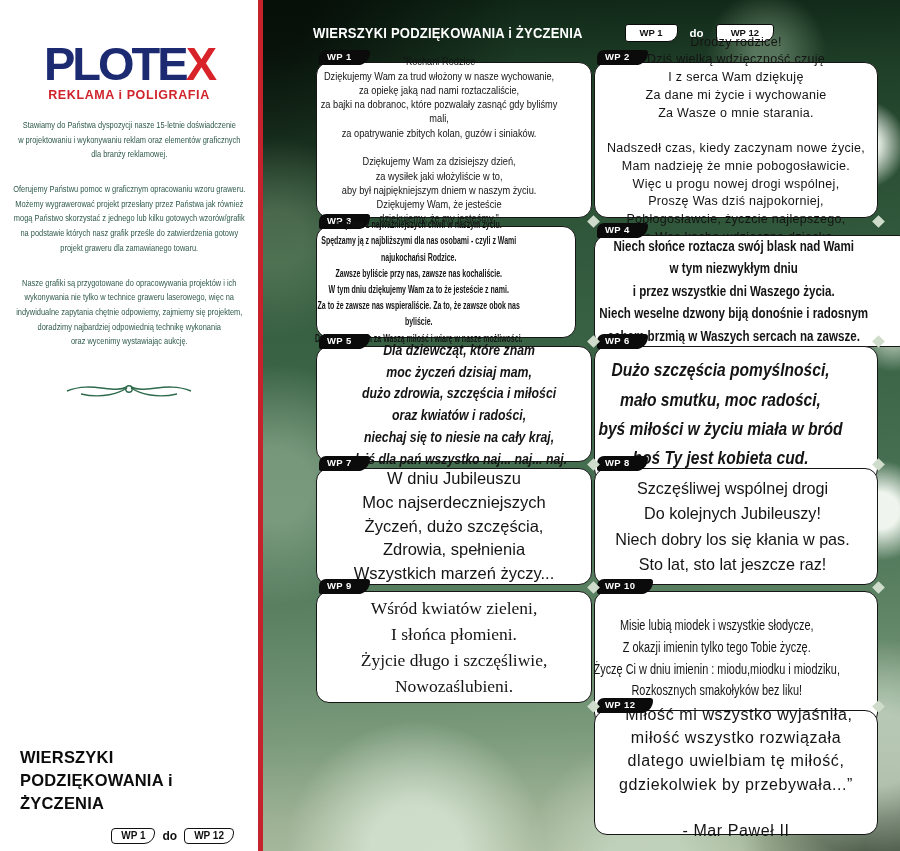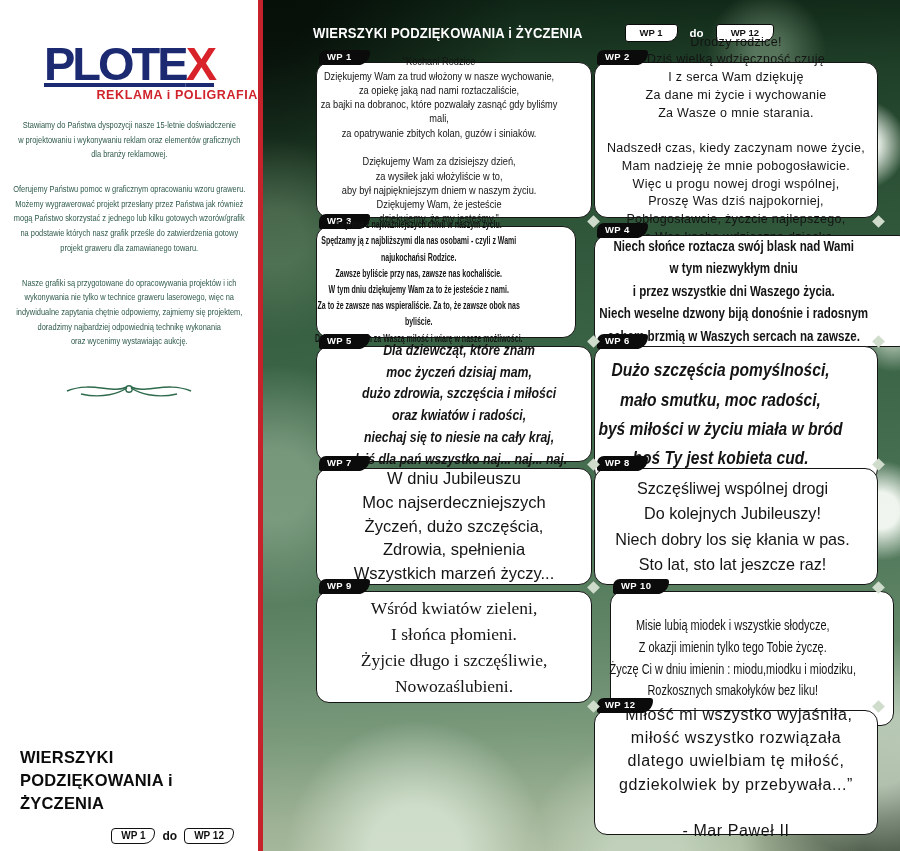--- a/index.html
+++ b/index.html
@@ -2,23 +2,23 @@
 <html><head>
 <meta charset="utf-8">
 <style>
   * { margin:0; padding:0; box-sizing:border-box; }
   html,body { width:900px; height:851px; }
   body { font-family:"Liberation Sans", sans-serif; position:relative; overflow:hidden; background:#fff; }
 
   
   .sidebar { position:absolute; left:0; top:0; width:258px; height:851px; background:#ffffff; }
   .logo-block { text-align:center; padding-top:40px; }
-  .logo-word { font-size:47px; font-weight:bold; letter-spacing:-3px; color:#1c2a72; line-height:1;text-decoration:underline; }
+  .logo-word { font-size:47px; font-weight:bold; letter-spacing:-3px; color:#1c2a72; line-height:1; }
   .logo-word .x { color:#d8232a; }
-  .logo-sub { margin-top:1px; font-size:12.5px; font-weight:bold; color:#d0232b; letter-spacing:0.6px;text-align:right; }
+  .logo-sub { margin-top:1px; font-size:12.5px; font-weight:bold; color:#d0232b; letter-spacing:0.6px; }
   .intro { margin-top:16px; font-size:9.8px; line-height:1.5; color:#2f5a4c; text-align:center;
            white-space:pre-line; width:132%; margin-left:-16%; transform:scaleX(0.76); transform-origin:50% 0; }
   .intro + .intro { margin-top:20px; }
   .ornament { display:block; margin:26px auto 0; }
   .sidebar-footer { position:absolute; left:0; right:0; top:746px; padding:0 14px 0 20px; }
   .footer-title { font-size:16.5px; font-weight:bold; color:#0c0c0c; line-height:1.4; letter-spacing:0.2px; white-space:pre-line; }
   .footer-badges { margin-top:13px; display:flex; align-items:center; justify-content:flex-end; gap:7px; padding-right:10px; }
   .badge-outline { border:1.7px solid #111; border-radius:4px 4px 11px 4px; background:#fff; color:#111;
                    font-size:10px; font-weight:bold; padding:1px 9px 2px; }
   .badge-sep-dark { font-size:12px; font-weight:bold; color:#111; }
@@ -208,21 +208,21 @@
 Sto lat, sto lat jeszcze raz!</div>
   </div>
 
   <div class="card" style="left:53px; top:591px; width:276px; height:112px;">
     <div class="tab">WP 9</div>
     <div class="vtext t9">Wśród kwiatów zieleni,
 I słońca płomieni.
 Żyjcie długo i szczęśliwie,
 Nowozaślubieni.</div>
   </div>
-  <div class="card" style="left:331px; top:591px; width:284px; height:135px;margin-left:16px;">
+  <div class="card" style="left:331px; top:591px; width:284px; height:135px;">
     <div class="tab">WP 10</div>
     <div class="vtext t10">Misie lubią miodek i wszystkie słodycze,
 Z okazji imienin tylko tego Tobie życzę.
 Życzę Ci w dniu imienin : miodu,miodku i miodziku,
 Rozkosznych smakołyków bez liku!</div>
   </div>
 
   <div class="card" style="left:331px; top:710px; width:284px; height:125px;">
     <div class="tab">WP 12</div>
     <div class="vtext t12">“Miłość mi wszystko wyjaśniła,

